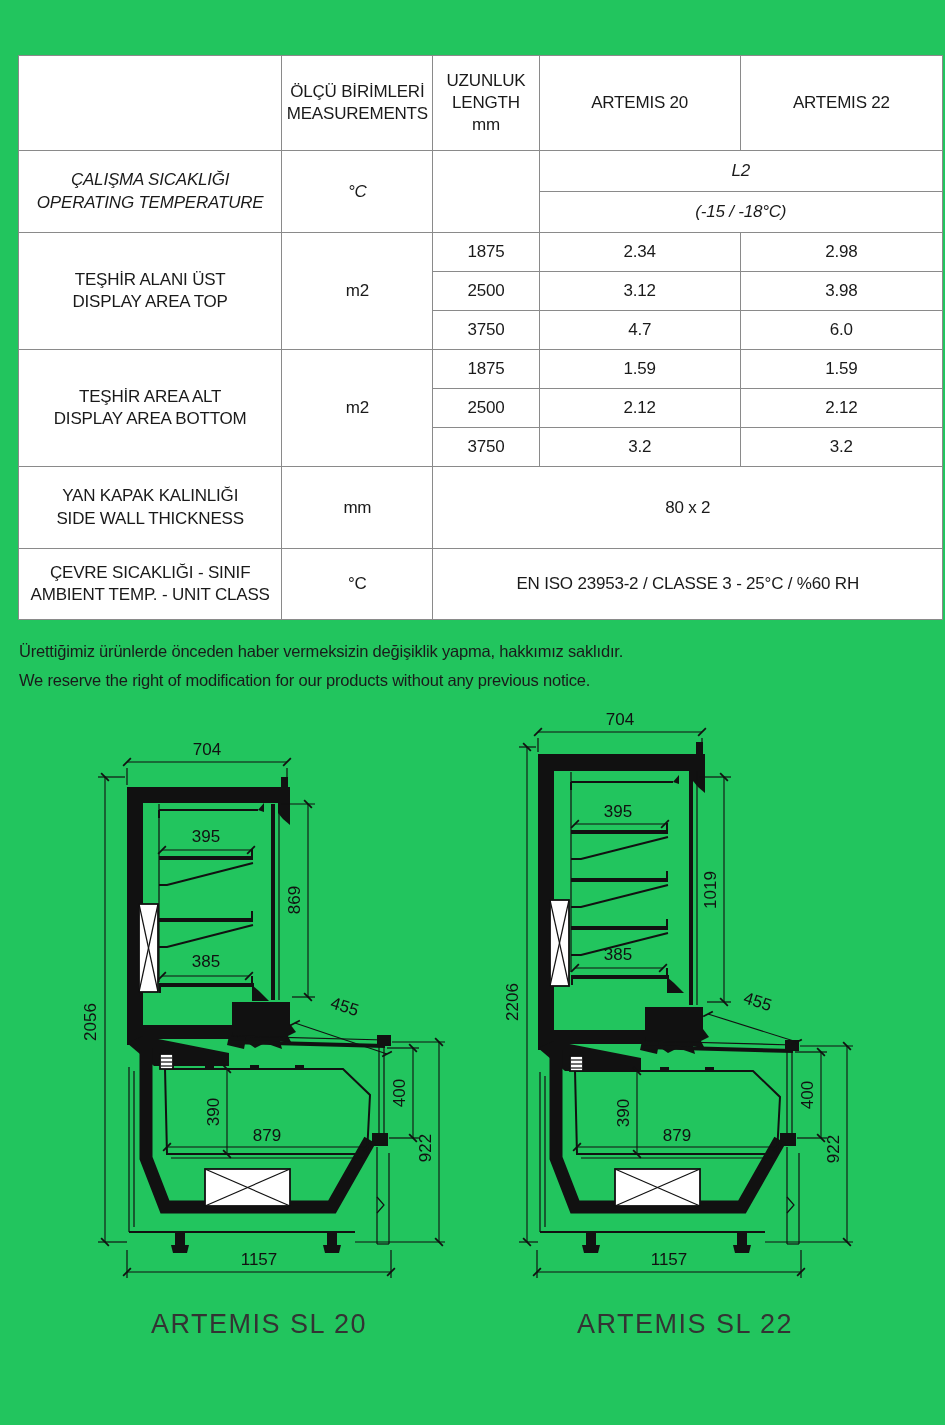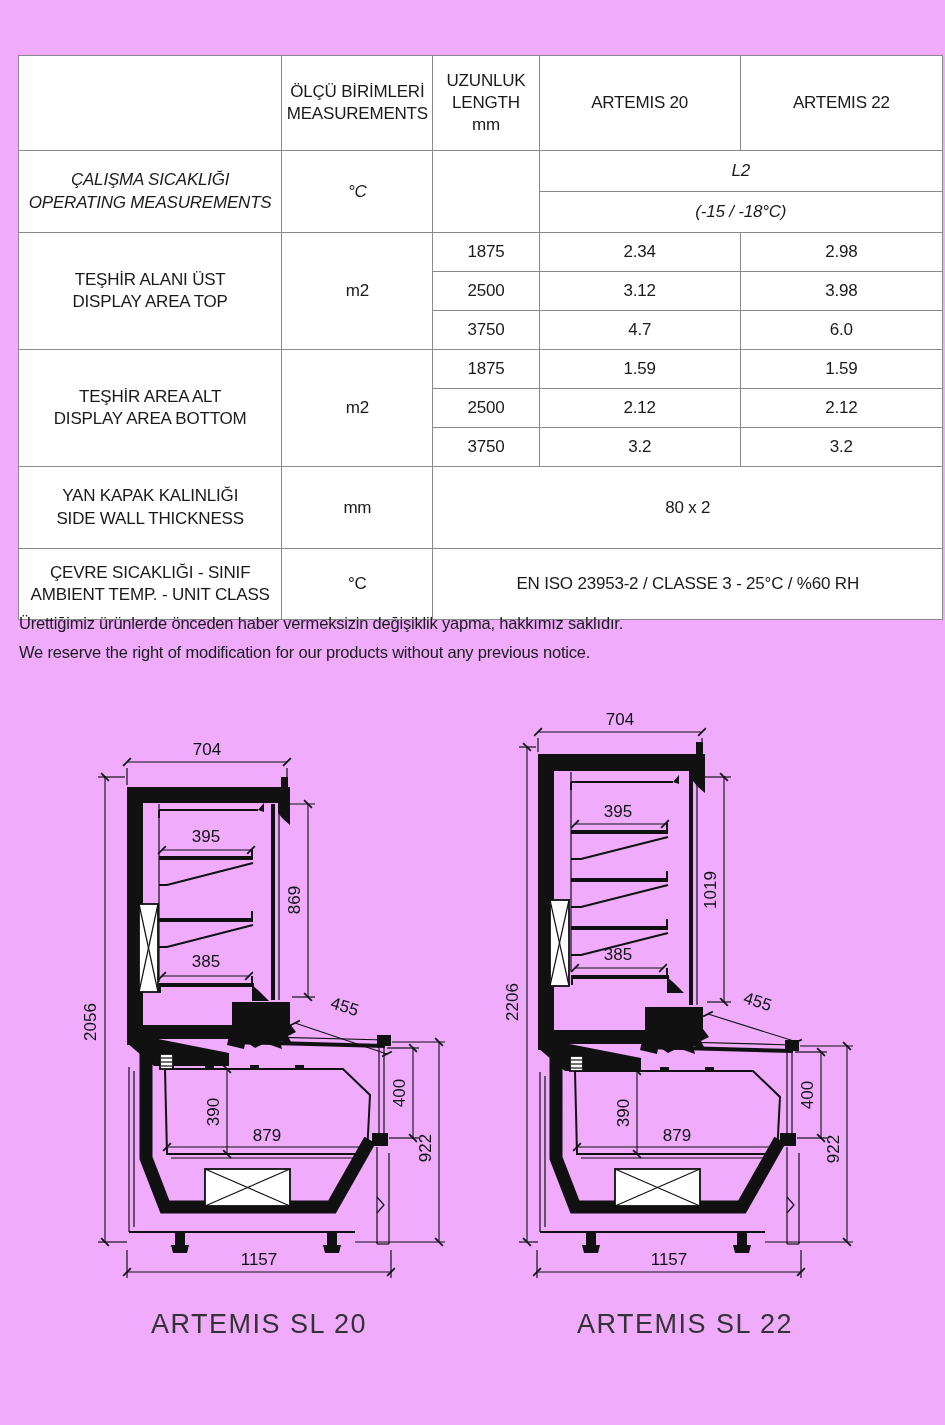--- a/index.html
+++ b/index.html
@@ -1,35 +1,35 @@
 <!DOCTYPE html>
 <html><head>
 <meta charset="utf-8">
 <style>
   html,body{margin:0;padding:0;background:#ffffff;}
   body{width:945px;height:1425px;position:relative;font-family:"Liberation Sans",sans-serif;color:#1a1a1a;overflow:hidden;}
-  .sheet{position:absolute;inset:0;background:#f0abfc;}
+  .sheet{position:absolute;inset:0;background:#22c55e;}
 
   
   table.spec{position:absolute;left:18px;top:55px;width:925px;border-collapse:collapse;table-layout:fixed;}
   table.spec td{border:1px solid #8a8a8a;text-align:center;vertical-align:middle;font-size:17px;letter-spacing:-0.2px;padding:0 4px;background:#fff;}
   td.lbl{text-align:left;padding-left:10px;font-size:17.5px;line-height:1.32;}
   td.unit{font-size:17.5px;}
   td.hd{font-size:17.5px;line-height:1.3;}
   td.prod{font-size:29px;font-weight:400;letter-spacing:-0.5px;}
   td.sh{background:#e9e9e9;}
   tr.hdr{height:95px;}
   tr.r41{height:41px;font-style:italic;}
   tr.r39{height:39px;}
   tr.r69{height:82px;}
   tr.r71{height:71px;padding-left:36px;}
 
   
   .notes{position:absolute;left:19px;top:615px;font-size:16.5px;line-height:1.0;}
-  .notes .tr-line{letter-spacing:-0.2px;}
+  .notes .tr-line{letter-spacing:-0.2px;margin-top:28px;}
   .notes .en-line{margin-top:12px;letter-spacing:-0.2px;}
 
   
   .diag{position:absolute;top:692px;width:440px;height:660px;}
   .diag.d1{left:55px;}
   .diag.d2{left:505px;}
   svg .thin{stroke:#111;stroke-width:1.2;fill:none;}
   svg .med{stroke:#111;stroke-width:2;fill:none;}
   svg .bar{stroke:#111;stroke-width:4;fill:none;}
   svg .blk{fill:#111;stroke:none;}
@@ -64,21 +64,21 @@
         <div>LENGTH</div>
         <div>mm</div>
       </td>
       <td class="prod">ARTEMIS 20</td>
       <td class="prod">ARTEMIS 22</td>
     </tr>
 
     <tr class="r41">
       <td class="lbl" rowspan="2">
         <div>ÇALIŞMA SICAKLIĞI</div>
-        <div>OPERATING  MEASUREMENTS</div>
+        <div>OPERATING  TEMPERATURE</div>
       </td>
       <td class="unit" rowspan="2">°C</td>
       <td rowspan="2"></td>
       <td colspan="2">L2</td>
     </tr>
     <tr class="r41">
       <td colspan="2">(-15 / -18°C)</td>
     </tr>
 
     <tr class="r39">

